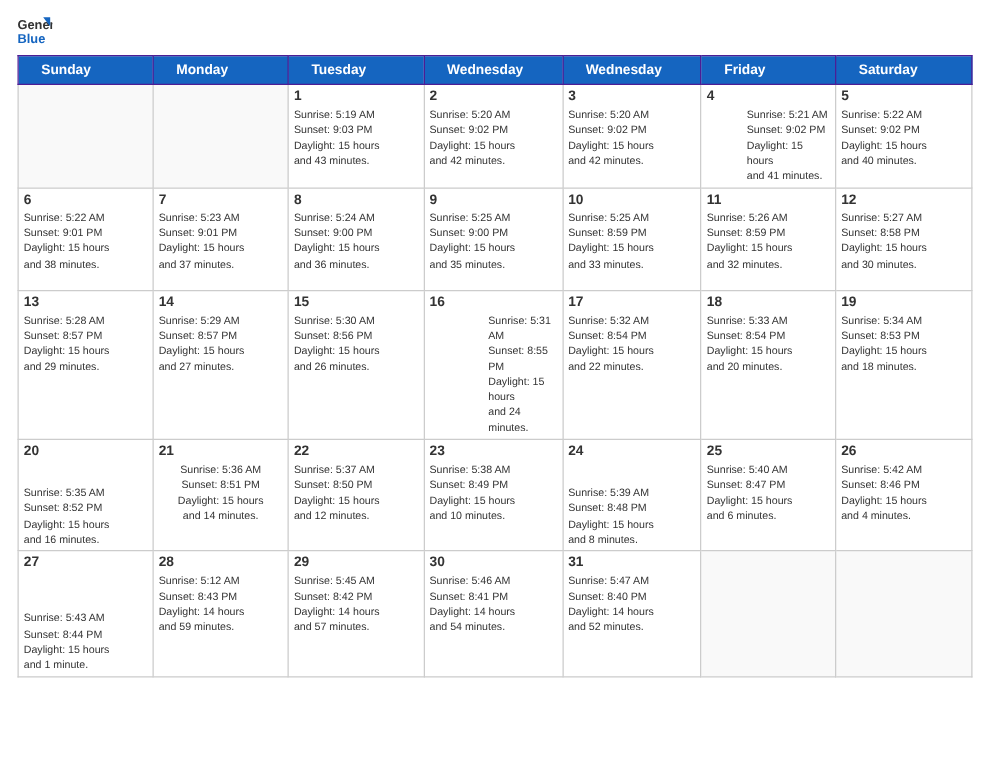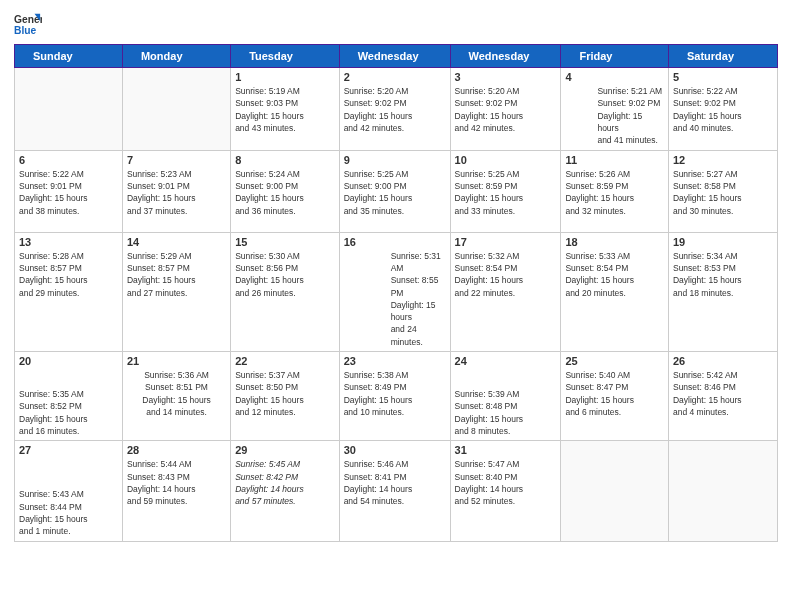--- a/index.html
+++ b/index.html
@@ -307,28 +307,28 @@
         <tr>
           <td>
             <span class="day-num">27</span>
             <div class="day-info" style="white-space: pre-line; margin-top: 32px;">Sunrise: 5:43 AM
 Sunset: 8:44 PM
 Daylight: 15 hours
 and 1 minute.</div>
           </td>
           <td>
             <span class="day-num">28</span>
-            <div class="day-info" style="white-space: pre-line;">Sunrise: 5:44 AM
+            <div class="day-info" style="white-space: pre-line;">Sunrise: 5:12 AM
 Sunset: 8:43 PM
 Daylight: 14 hours
 and 59 minutes.</div>
           </td>
           <td>
             <span class="day-num">29</span>
-            <div class="day-info" style="white-space: pre-line; font-style: italic;">Sunrise: 5:45 AM
+            <div class="day-info" style="white-space: pre-line;">Sunrise: 5:45 AM
 Sunset: 8:42 PM
 Daylight: 14 hours
 and 57 minutes.</div>
           </td>
           <td>
             <span class="day-num">30</span>
             <div class="day-info" style="white-space: pre-line;">Sunrise: 5:46 AM
 Sunset: 8:41 PM
 Daylight: 14 hours
 and 54 minutes.</div>

